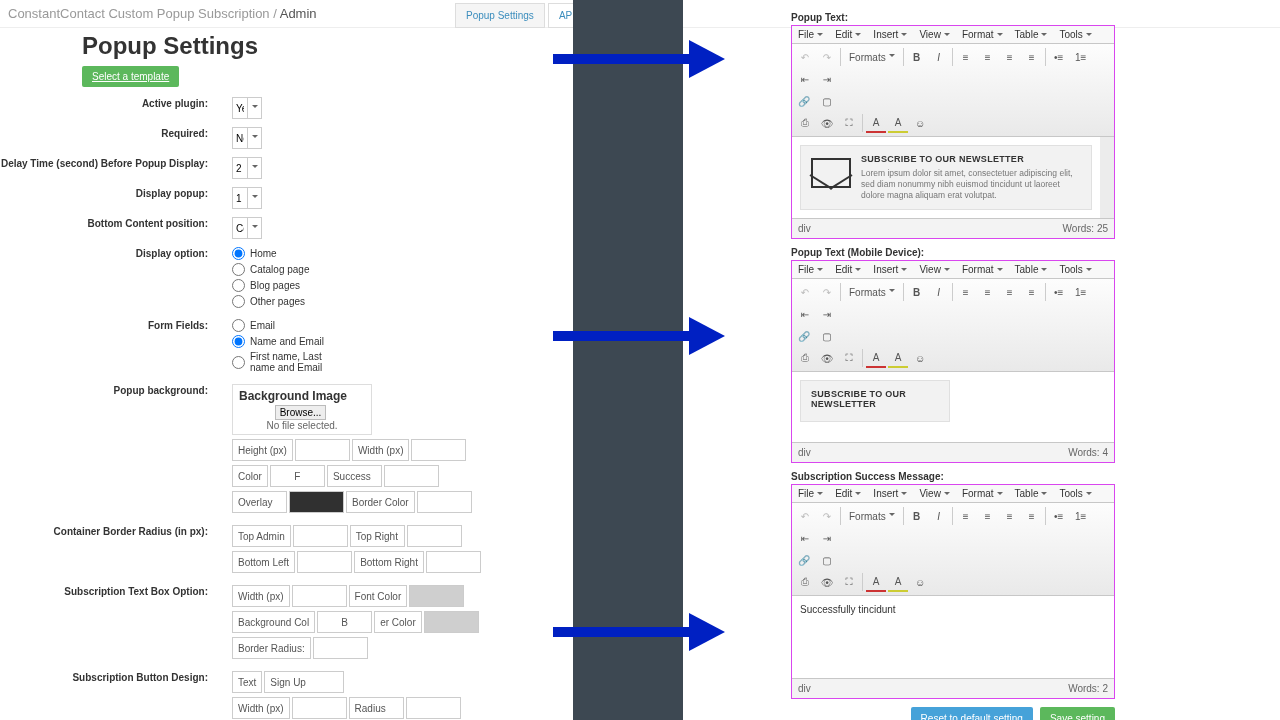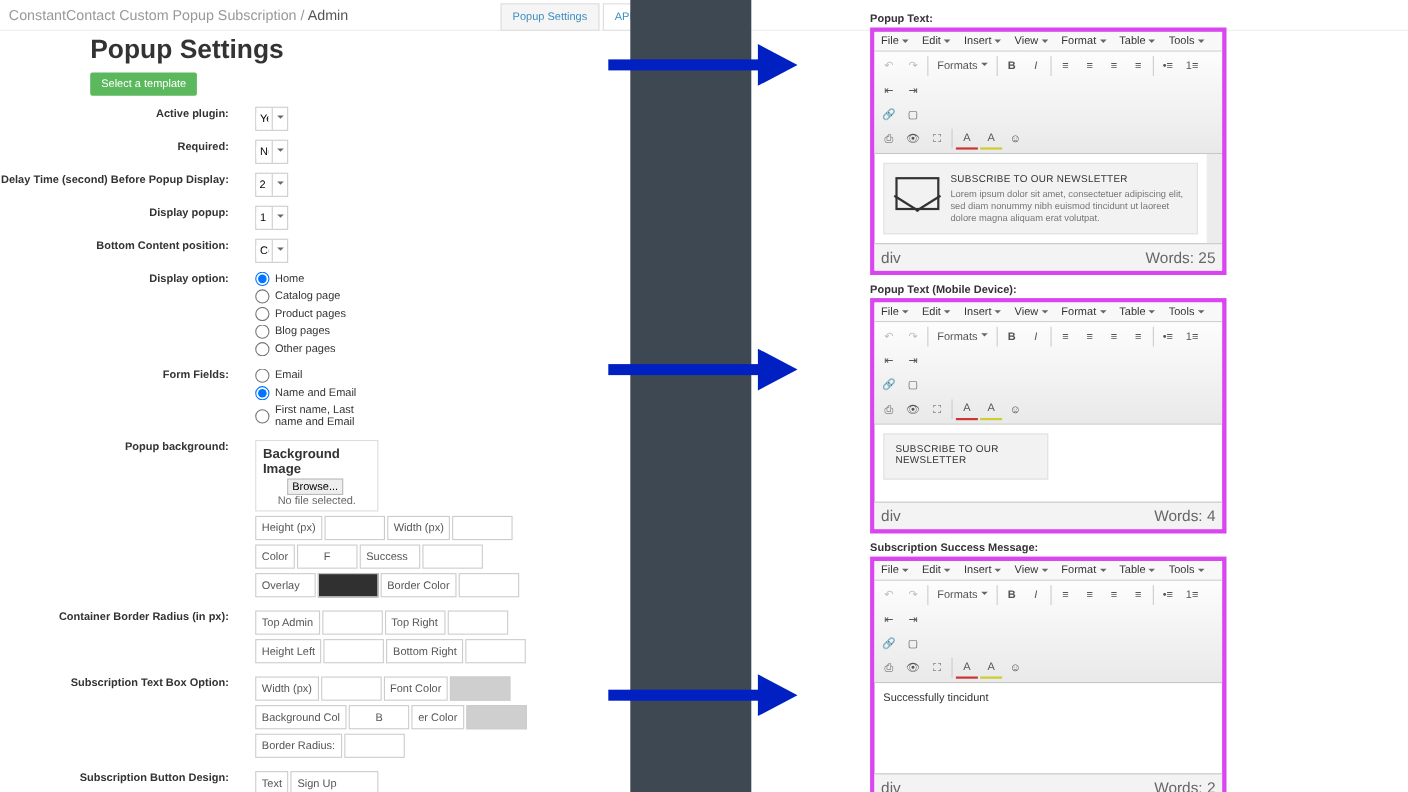--- a/index.html
+++ b/index.html
@@ -7,78 +7,78 @@
 
 .breadcrumb { padding:6px 8px; font-size:13px; color:#999; border-bottom:1px solid #eee; }
 .breadcrumb .current { color:#555; }
 
 .tab-nav { position:absolute; top:3px; left:455px; }
 .tab-nav a { display:inline-block; padding:6px 10px; font-size:10px; color:#3b8dbd; border:1px solid #ddd; background:#fff; text-decoration:none; }
 .tab-nav a.active { background:#f5f5f5; }
 
 .left-col { position:absolute; left:0; top:28px; width:573px; padding:4px 0 0 0; }
 .page-title { font-size:24px; font-weight:bold; margin:0 0 6px 82px; }
-.select-tpl { display:inline-block; margin:0 0 10px 82px; padding:5px 10px; background:#5cb85c; color:#fff; font-size:10px; border-radius:2px; border:none; }
+.select-tpl { display:inline-block; margin:0 0 10px 82px; padding:5px 10px; background:#5cb85c; color:#fff; font-size:10px; border-radius:2px; border:none;text-decoration:underline; }
 
 .form-row { display:flex; align-items:flex-start; margin-bottom:8px; min-height:22px; }
 .form-row .lbl { width:217px; text-align:right; padding-right:9px; font-size:10px; font-weight:bold; line-height:14px; }
 .form-row .ctrl { flex:1; padding-left:15px; }
 
 .dd { display:inline-flex; align-items:center; border:1px solid #ccc; height:22px; background:#fff; }
 .dd input { border:none; width:14px; padding:0 3px; font-size:10px; outline:none; }
 .dd .caret { width:14px; height:20px; border-left:1px solid #ccc; display:flex; align-items:center; justify-content:center; }
 .dd .caret:after { content:""; border:3px solid transparent; border-top-color:#666; }
 
 .radio-row { display:flex; align-items:center; margin-bottom:3px; }
 .radio-row input { margin-right:5px; }
 .radio-row label { font-size:10px; font-weight:normal; }
 
-.bg-group { border:1px solid #ddd; padding:4px 6px 0 6px; width:112px; }
+.bg-group { border:1px solid #ddd; padding:4px 6px 0 6px; width:140px; }
 .bg-title { font-size:12px; font-weight:bold; margin-bottom:2px; }
 .file-row { display:flex; align-items:center; margin-bottom:3px; font-size:10px;flex-direction:column; }
 .file-row button { border:1px solid #bbb; background:#eee; padding:1px 4px; font-size:10px; margin-right:3px; }
 .file-row span { color:#666; }
 
 .pair { display:flex; gap:2px; margin-bottom:4px; }
 .chip { display:flex; align-items:center; border:1px solid #ccc; height:22px; padding:0 5px; font-size:10px; color:#555; min-width:55px; }
 .chip.num { width:32px; justify-content:center; padding:0; }
 .chip.inp { width:14px; justify-content:center; padding:0; background:#fff; }
 .chip.swatch { width:14px; padding:0; background:#fff; }
 
 .dark-strip { position:absolute; left:573px; top:0; width:110px; height:720px; background:#3d4852; }
 
 .arrow { position:absolute; height:24px; }
 .arrow .bar { position:absolute; left:0; top:7px; height:10px; background:#0020c2; width:140px; }
 .arrow .head { position:absolute; left:136px; top:-7px; width:0; height:0; border:19px solid transparent; border-left:36px solid #0020c2; }
 
 .right-col { position:absolute; left:791px; top:12px; width:324px; }
 .ed-label { font-size:10px; font-weight:bold; margin-bottom:2px; }
 
-.editor { border:4px solid #d946ef; margin-bottom:8px; }
+.editor { border:1px solid #d946ef; margin-bottom:8px; }
 .menubar { display:flex; border-bottom:1px solid #c7c7c7; background:#f8f8f8; }
 .menubar > div { display:flex; align-items:center; padding:3px 6px; font-size:10px; color:#333; }
 .menubar > div:after { content:""; margin-left:3px; border:3px solid transparent; border-top-color:#666; position:relative; top:1px; }
 .toolbar { display:flex; flex-wrap:wrap; border-bottom:1px solid #c7c7c7; background: linear-gradient(#fdfdfd,#e9e9e9); padding:2px; }
 .tbtn { width:20px; height:20px; display:flex; align-items:center; justify-content:center; margin:1px; font-size:10px; color:#555; }
 .tbtn.dis { color:#bbb; }
 .tbtn.fmt { width:auto; padding:0 5px; }
 .tbtn.fmt:after { content:""; margin-left:3px; border:3px solid transparent; border-top-color:#666; }
 .sep { width:1px; height:18px; background:#ccc; margin:2px 2px; }
 
 .ed-body { min-height:70px; padding:8px; font-size:10px; color:#333; position:relative; }
 .ed-body.scroll { border-right:14px solid #ececec; }
 .newsletter-box { background:#f2f2f2; border:1px solid #e0e0e0; padding:8px 10px; display:flex; gap:10px; }
 .env-icon { width:40px; height:30px; border:2px solid #333; position:relative; margin-top:4px; flex-shrink:0; }
 .env-icon:before, .env-icon:after { content:""; position:absolute; background:#333; height:2px; }
 .env-icon:before { width:26px; top:14px; left:-3px; transform:rotate(32deg); transform-origin:left; }
 .env-icon:after  { width:26px; top:14px; right:-3px; transform:rotate(-32deg); transform-origin:right; }
-.nl-title { font-weight:normal; font-size:9px; letter-spacing:.3px; margin-bottom:4px; }
+.nl-title { font-weight:bold; font-size:9px; letter-spacing:.3px; margin-bottom:4px; }
 .nl-text  { font-size:8.5px; color:#777; line-height:1.3; }
 
-.statusbar { display:flex; justify-content:space-between; padding:4px 6px; font-size:14px; color:#666; border-top:1px solid #c7c7c7; background:#f3f3f3; }
+.statusbar { display:flex; justify-content:space-between; padding:4px 6px; font-size:10px; color:#666; border-top:1px solid #c7c7c7; background:#f3f3f3; }
 
 .action-btns { text-align:right; margin-top:6px; }
 .action-btns button { padding:6px 10px; font-size:10px; color:#fff; border:none; border-radius:2px; margin-left:4px; }
 .btn-reset { background:#46a2d9; }
 .btn-save  { background:#5cb85c; }
 </style>
 </head>
 <body>
 
 <div class="breadcrumb">
@@ -151,24 +151,20 @@
         <div class="radio-row">
           <input type="radio" checked="" style="">
           <label>Home</label>
         </div>
         <div class="radio-row">
           <input type="radio" style="">
           <label>Catalog page</label>
         </div>
         <div class="radio-row">
           <input type="radio" style="">
-          <label>Product pages</label>
-        </div>
-        <div class="radio-row">
-          <input type="radio" style="">
           <label>Blog pages</label>
         </div>
         <div class="radio-row">
           <input type="radio" style="">
           <label>Other pages</label>
         </div>
       </div>
   </div>
 
   <div class="form-row">
@@ -223,21 +219,21 @@
   <div class="form-row">
     <div class="lbl">Container Border Radius (in px):</div>
     <div class="ctrl">
       <div class="pair">
         <div class="chip">Top Admin</div>
         <div class="chip num"></div>
         <div class="chip">Top Right</div>
         <div class="chip num"></div>
       </div>
       <div class="pair">
-        <div class="chip">Height Left</div>
+        <div class="chip">Bottom Left</div>
         <div class="chip num"></div>
         <div class="chip">Bottom Right</div>
         <div class="chip num"></div>
       </div>
     </div>
   </div>
 
   <div class="form-row">
     <div class="lbl">Subscription Text Box Option:</div>
     <div class="ctrl">

